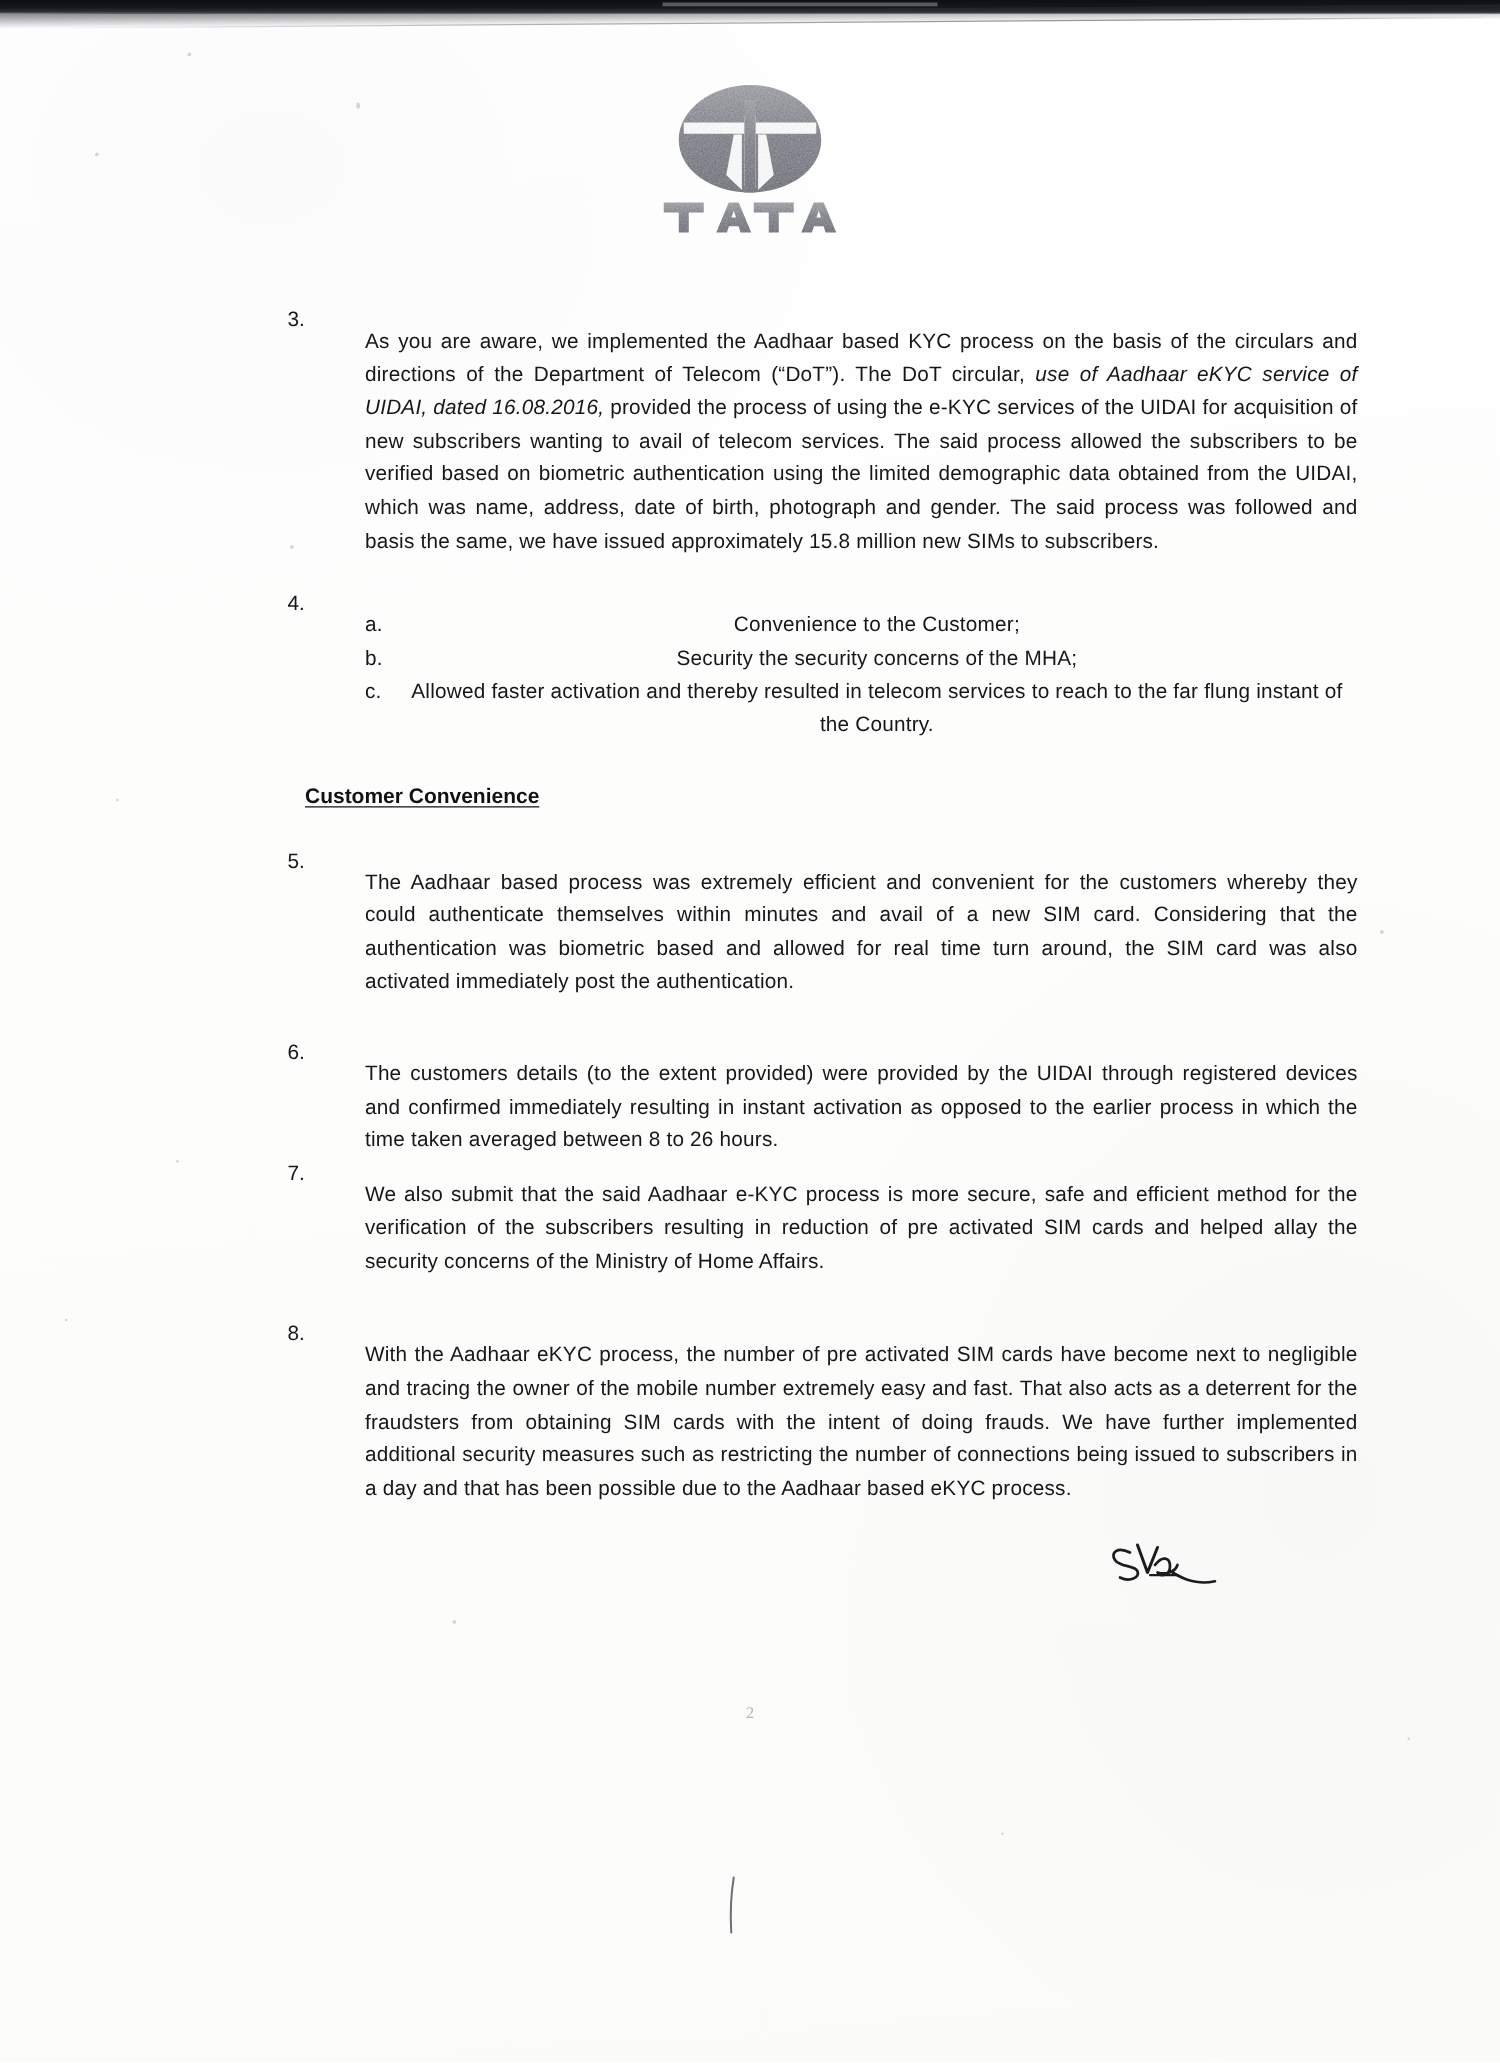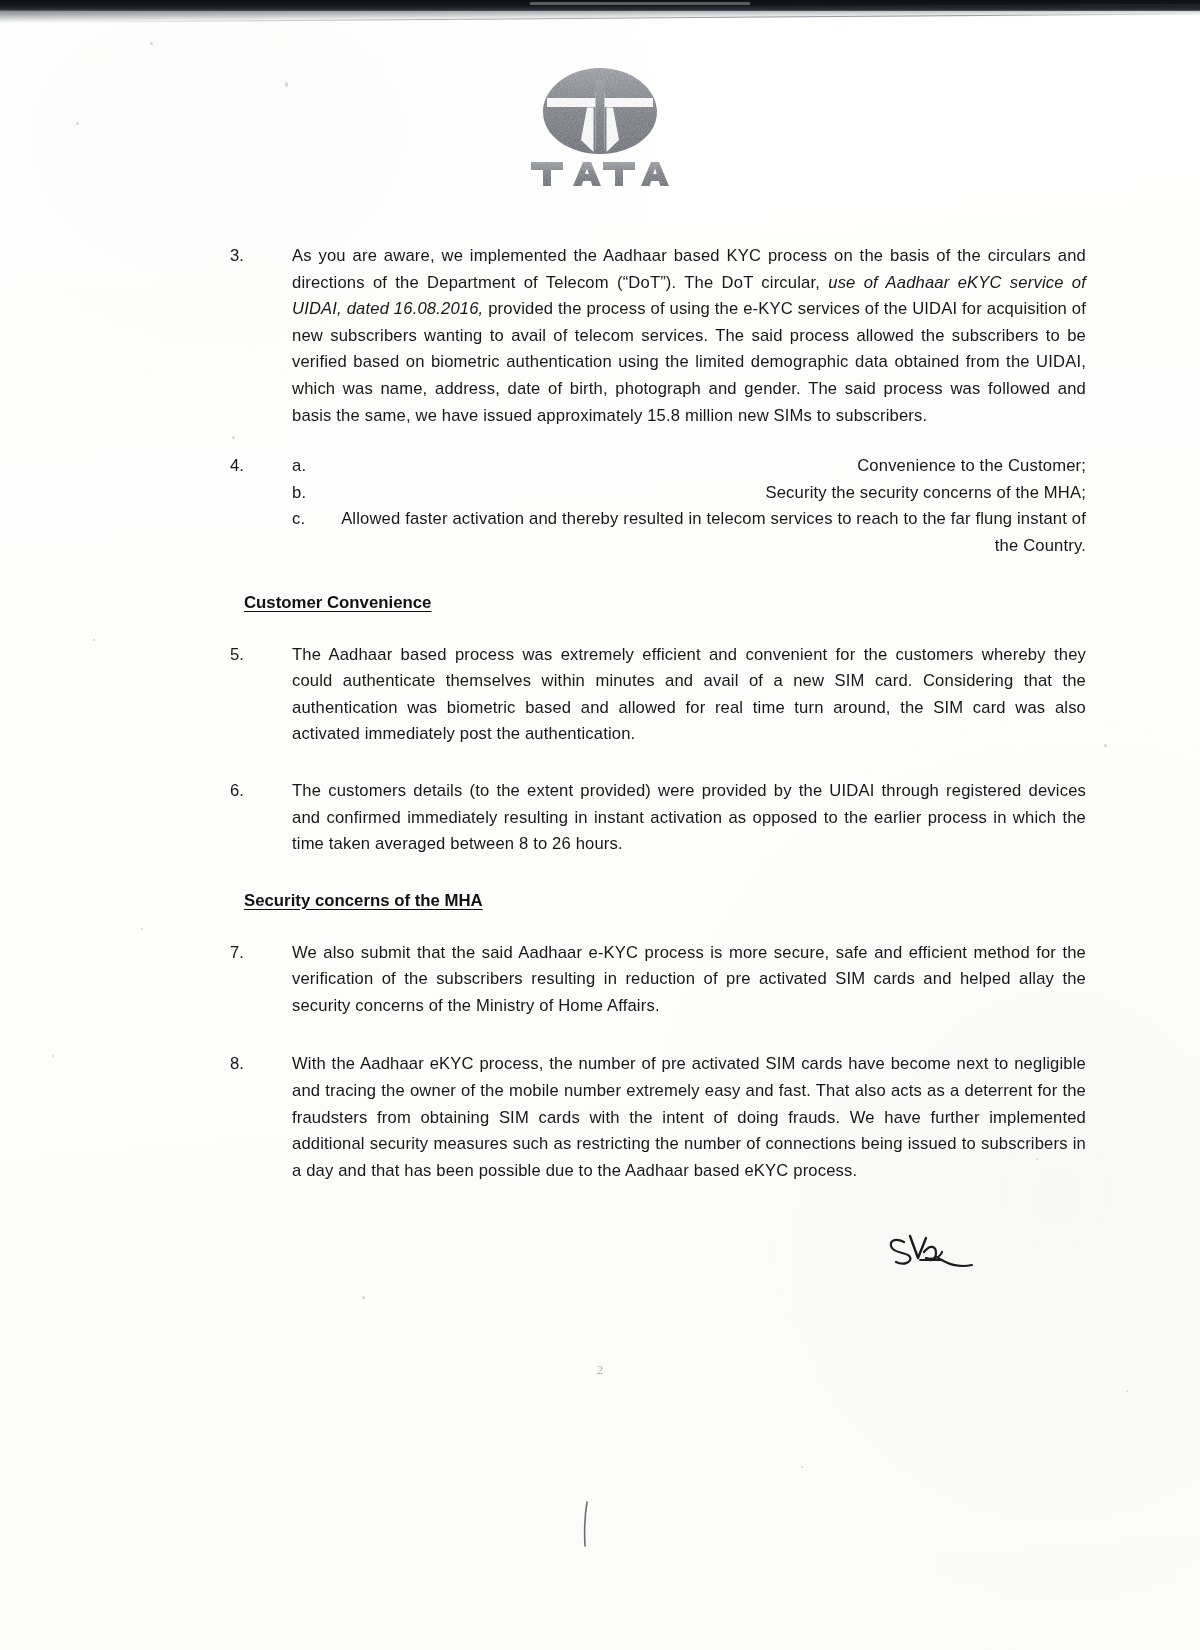--- a/index.html
+++ b/index.html
@@ -101,20 +101,21 @@
     color: #17171b;
   }
   .para-body {
     flex: 1 1 auto;
     font-size: 16.6px;
     line-height: 26.6px;
     color: #17171b;
     text-align: justify;
     text-justify: inter-word;
     letter-spacing: 0.01em;
+    margin-top: 17px;
   }
   .para-body.ragged { text-align: left; }
 
   .italic { font-style: italic; }
 
   
   .sublist {
     list-style: none;
     margin: 0;
     padding: 0;
@@ -125,21 +126,21 @@
     font-size: 16.6px;
     line-height: 26.6px;
     color: #17171b;
   }
   .sublist .sub-marker {
     width: 25px;
     flex: 0 0 25px;
   }
   .sublist .sub-text {
     flex: 1 1 auto;
-    text-align: right;
+    text-align: center;
   }
 
   .section-head {
     font-size: 16.8px;
     line-height: 26px;
     font-weight: bold;
     text-decoration: underline;
     text-underline-offset: 3px;
     color: #121216;
     margin: 30px 0 26px 14px;
@@ -290,21 +291,20 @@
     <div class="para p5">
       <div class="para-num">5.</div>
       <div class="para-body">The Aadhaar based process was extremely efficient and convenient for the customers whereby they could authenticate themselves within minutes and avail of a new SIM card. Considering that the authentication was biometric based and allowed for real time turn around, the SIM card was also activated immediately post the authentication.</div>
     </div>
 
     <div class="para p6">
       <div class="para-num">6.</div>
       <div class="para-body">The customers details (to the extent provided) were provided by the UIDAI through registered devices and confirmed immediately resulting in instant activation as opposed to the earlier process in which the time taken averaged between 8 to 26 hours.</div>
     </div>
 
-    <div class="section-head">Security concerns of the MHA</div>
 
     <div class="para p7">
       <div class="para-num">7.</div>
       <div class="para-body">We also submit that the said Aadhaar e-KYC process is more secure, safe and efficient method for the verification of the subscribers resulting in reduction of pre activated SIM cards and helped allay the security concerns of the Ministry of Home Affairs.</div>
     </div>
 
     <div class="para p8">
       <div class="para-num">8.</div>
       <div class="para-body">With the Aadhaar eKYC process, the number of pre activated SIM cards have become next to negligible and tracing the owner of the mobile number extremely easy and fast. That also acts as a deterrent for the fraudsters from obtaining SIM cards with the intent of doing frauds. We have further implemented additional security measures such as restricting the number of connections being issued to subscribers in a day and that has been possible due to the Aadhaar based eKYC process.</div>
     </div>

